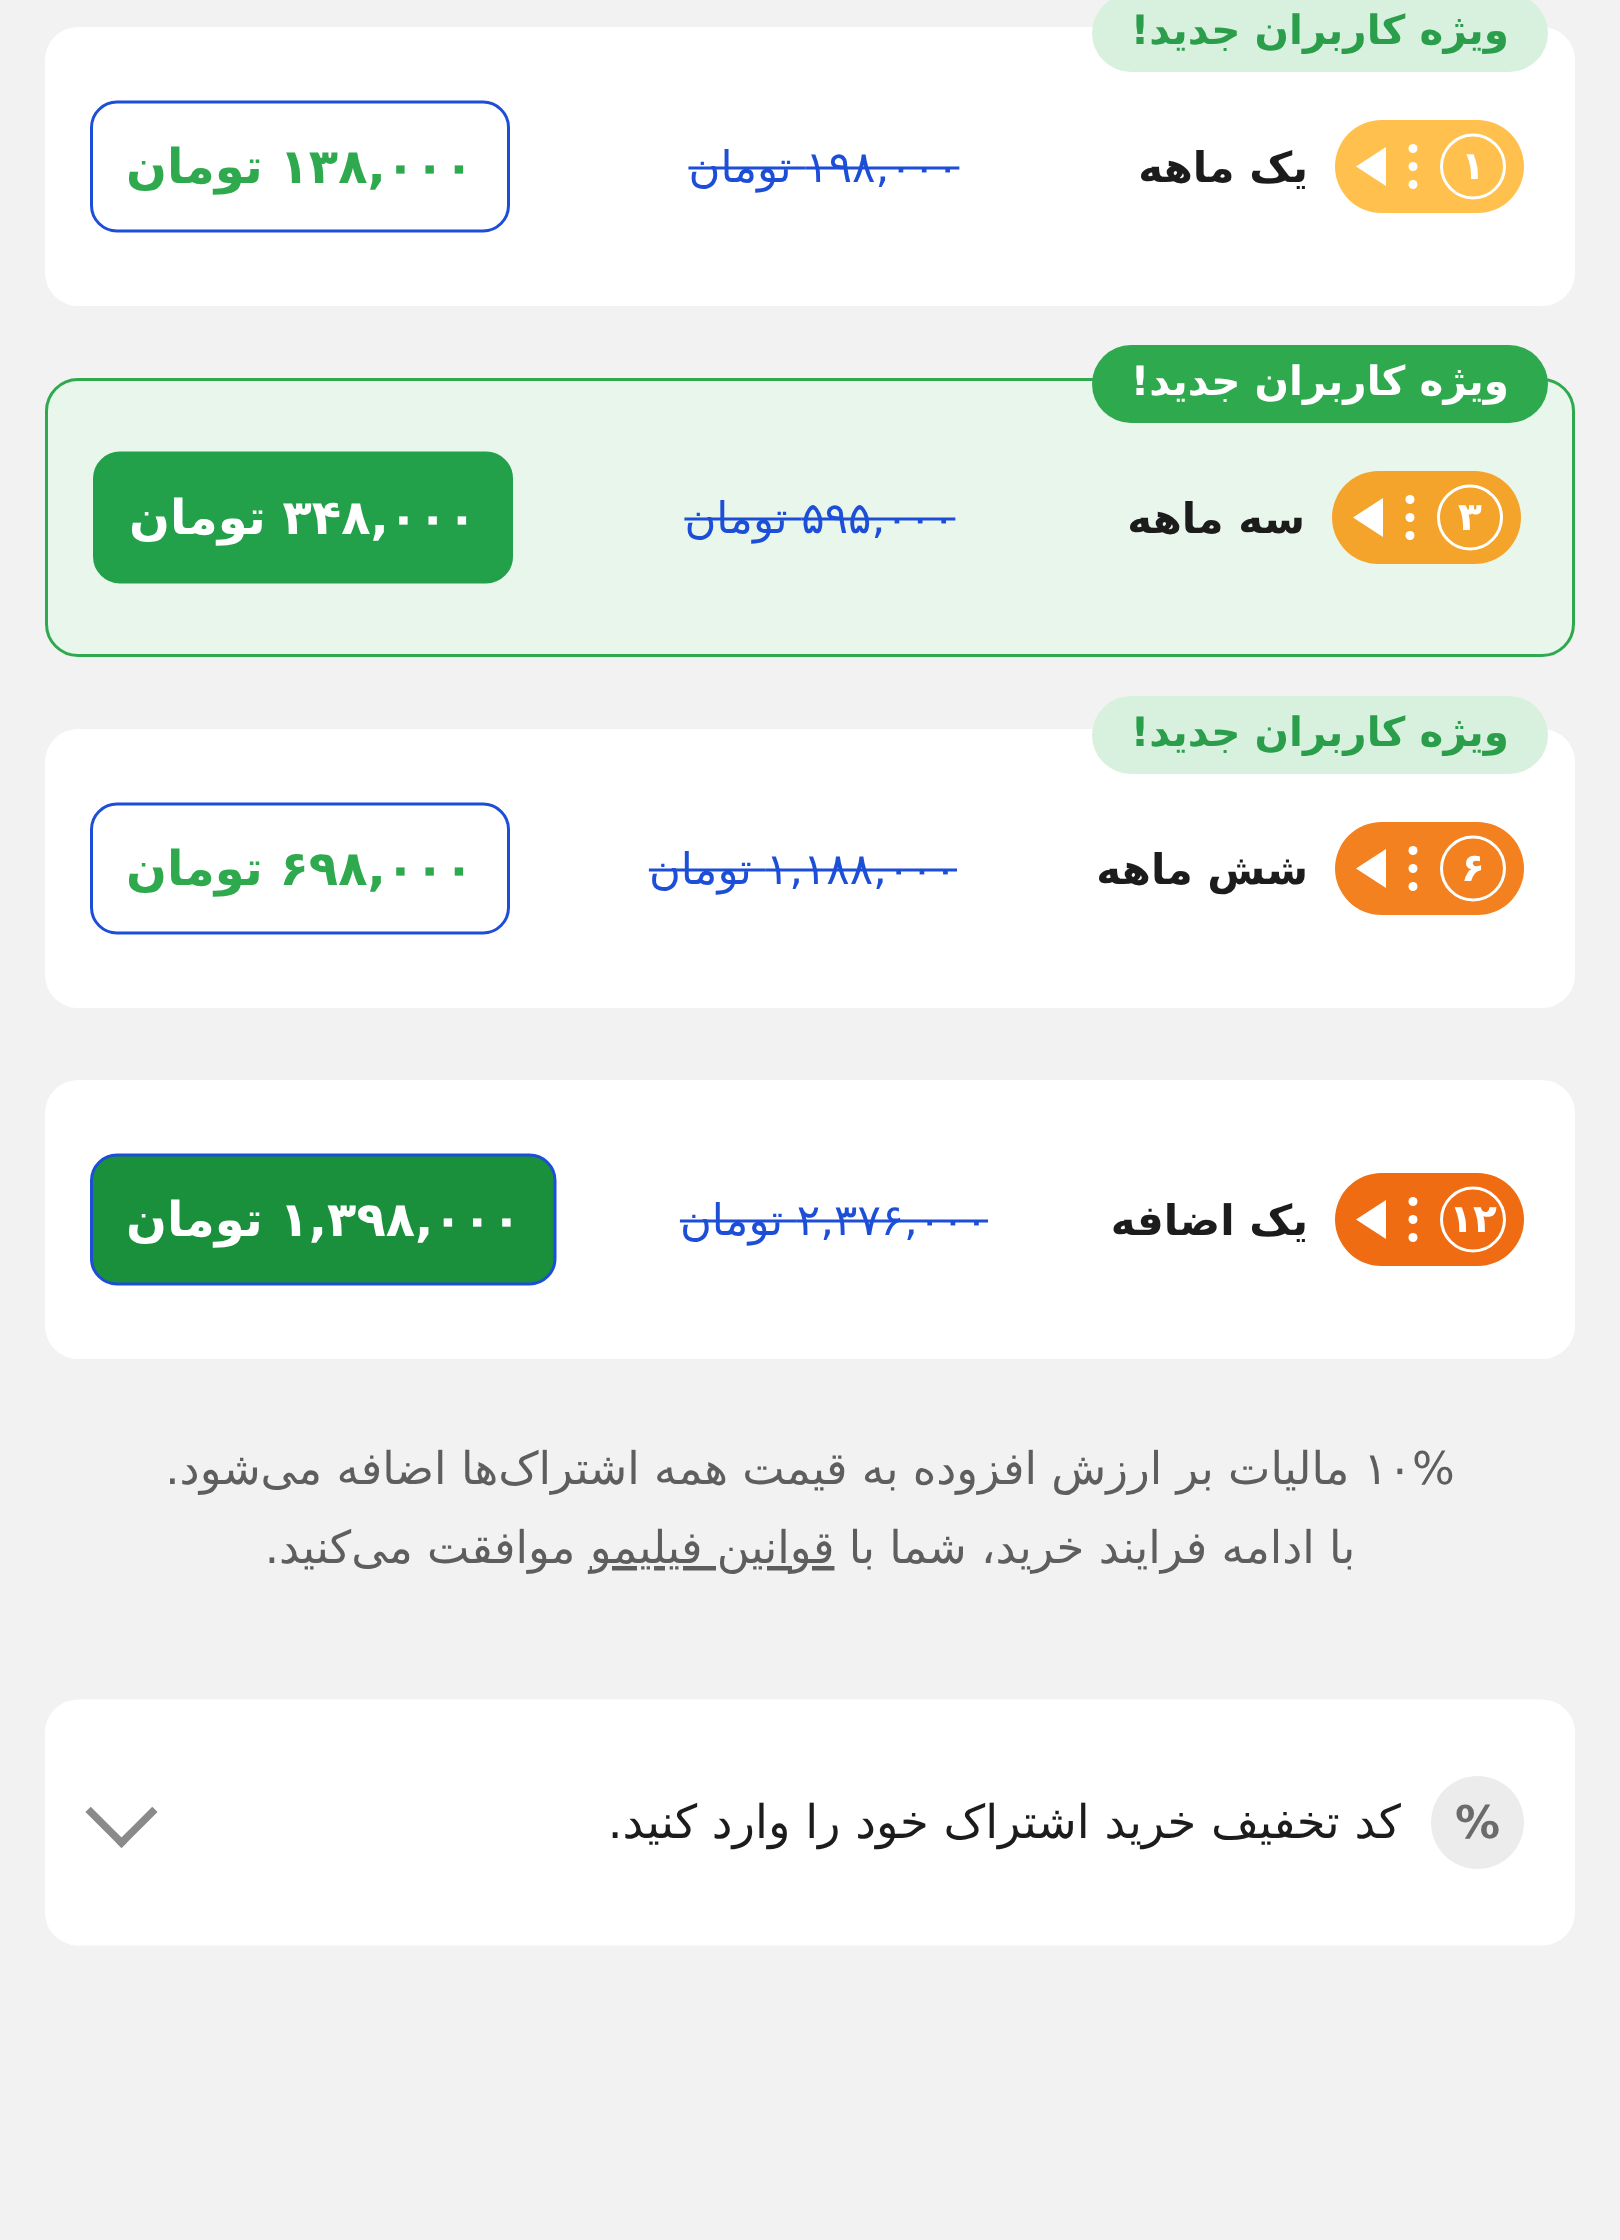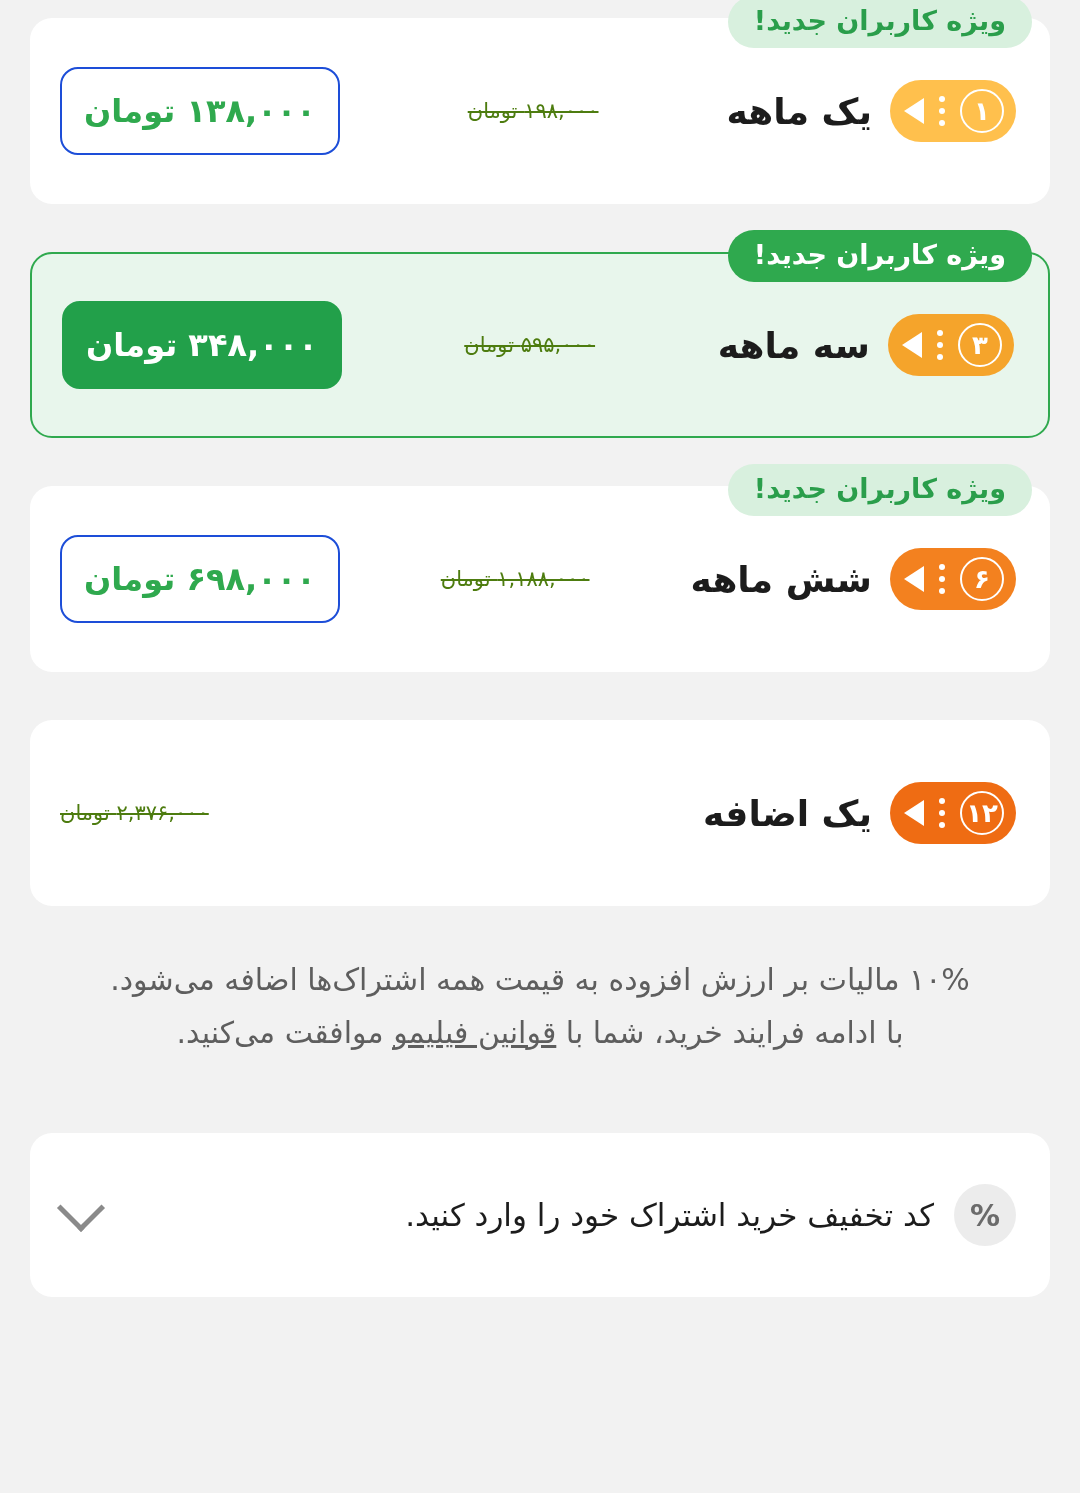--- a/index.html
+++ b/index.html
@@ -95,30 +95,30 @@
     display: block; width: 6px; height: 6px; border-radius: 50%;
     background: #ffffff;
   }
   .ticket .play {
     width: 0; height: 0;
     border-top: 13px solid transparent;
     border-bottom: 13px solid transparent;
     border-right: 20px solid #ffffff;
   }
   .duration {
-    font-size: 36px;
+    font-size: 28px;
     font-weight: bold;
     color: #1c1c1c;
     white-space: nowrap;
   }
 
   
   .old-price {
-    font-size: 21px;
-    color: #4d7c0f;
+    font-size: 29px;
+    color: #1d4ed8;
     text-decoration: line-through;
     white-space: nowrap;
     flex: 0 0 auto;
     margin: 0 0 0 0;
   }
 
   
   .price-btn {
     min-width: 272px;
     height: 88px;
@@ -259,20 +259,21 @@
           <div class="perf">
               <i></i>
               <i></i>
               <i></i>
             </div>
           <div class="play"></div>
         </div>
         <div class="duration">یک اضافه</div>
       </div>
       <div class="old-price">۲,۳۷۶,۰۰۰ تومان</div>
+      <div class="price-btn filled">۱,۳۹۸,۰۰۰ تومان</div>
     </div>
   </div>
 
   <div class="notes">
     <div>۱۰% مالیات بر ارزش افزوده به قیمت همه اشتراک‌ها اضافه می‌شود.</div>
     <div>
       <span>با ادامه فرایند خرید، شما با </span><a class="link" href="#">قوانین فیلیمو</a><span> موافقت می‌کنید.</span>
     </div>
   </div>
 

